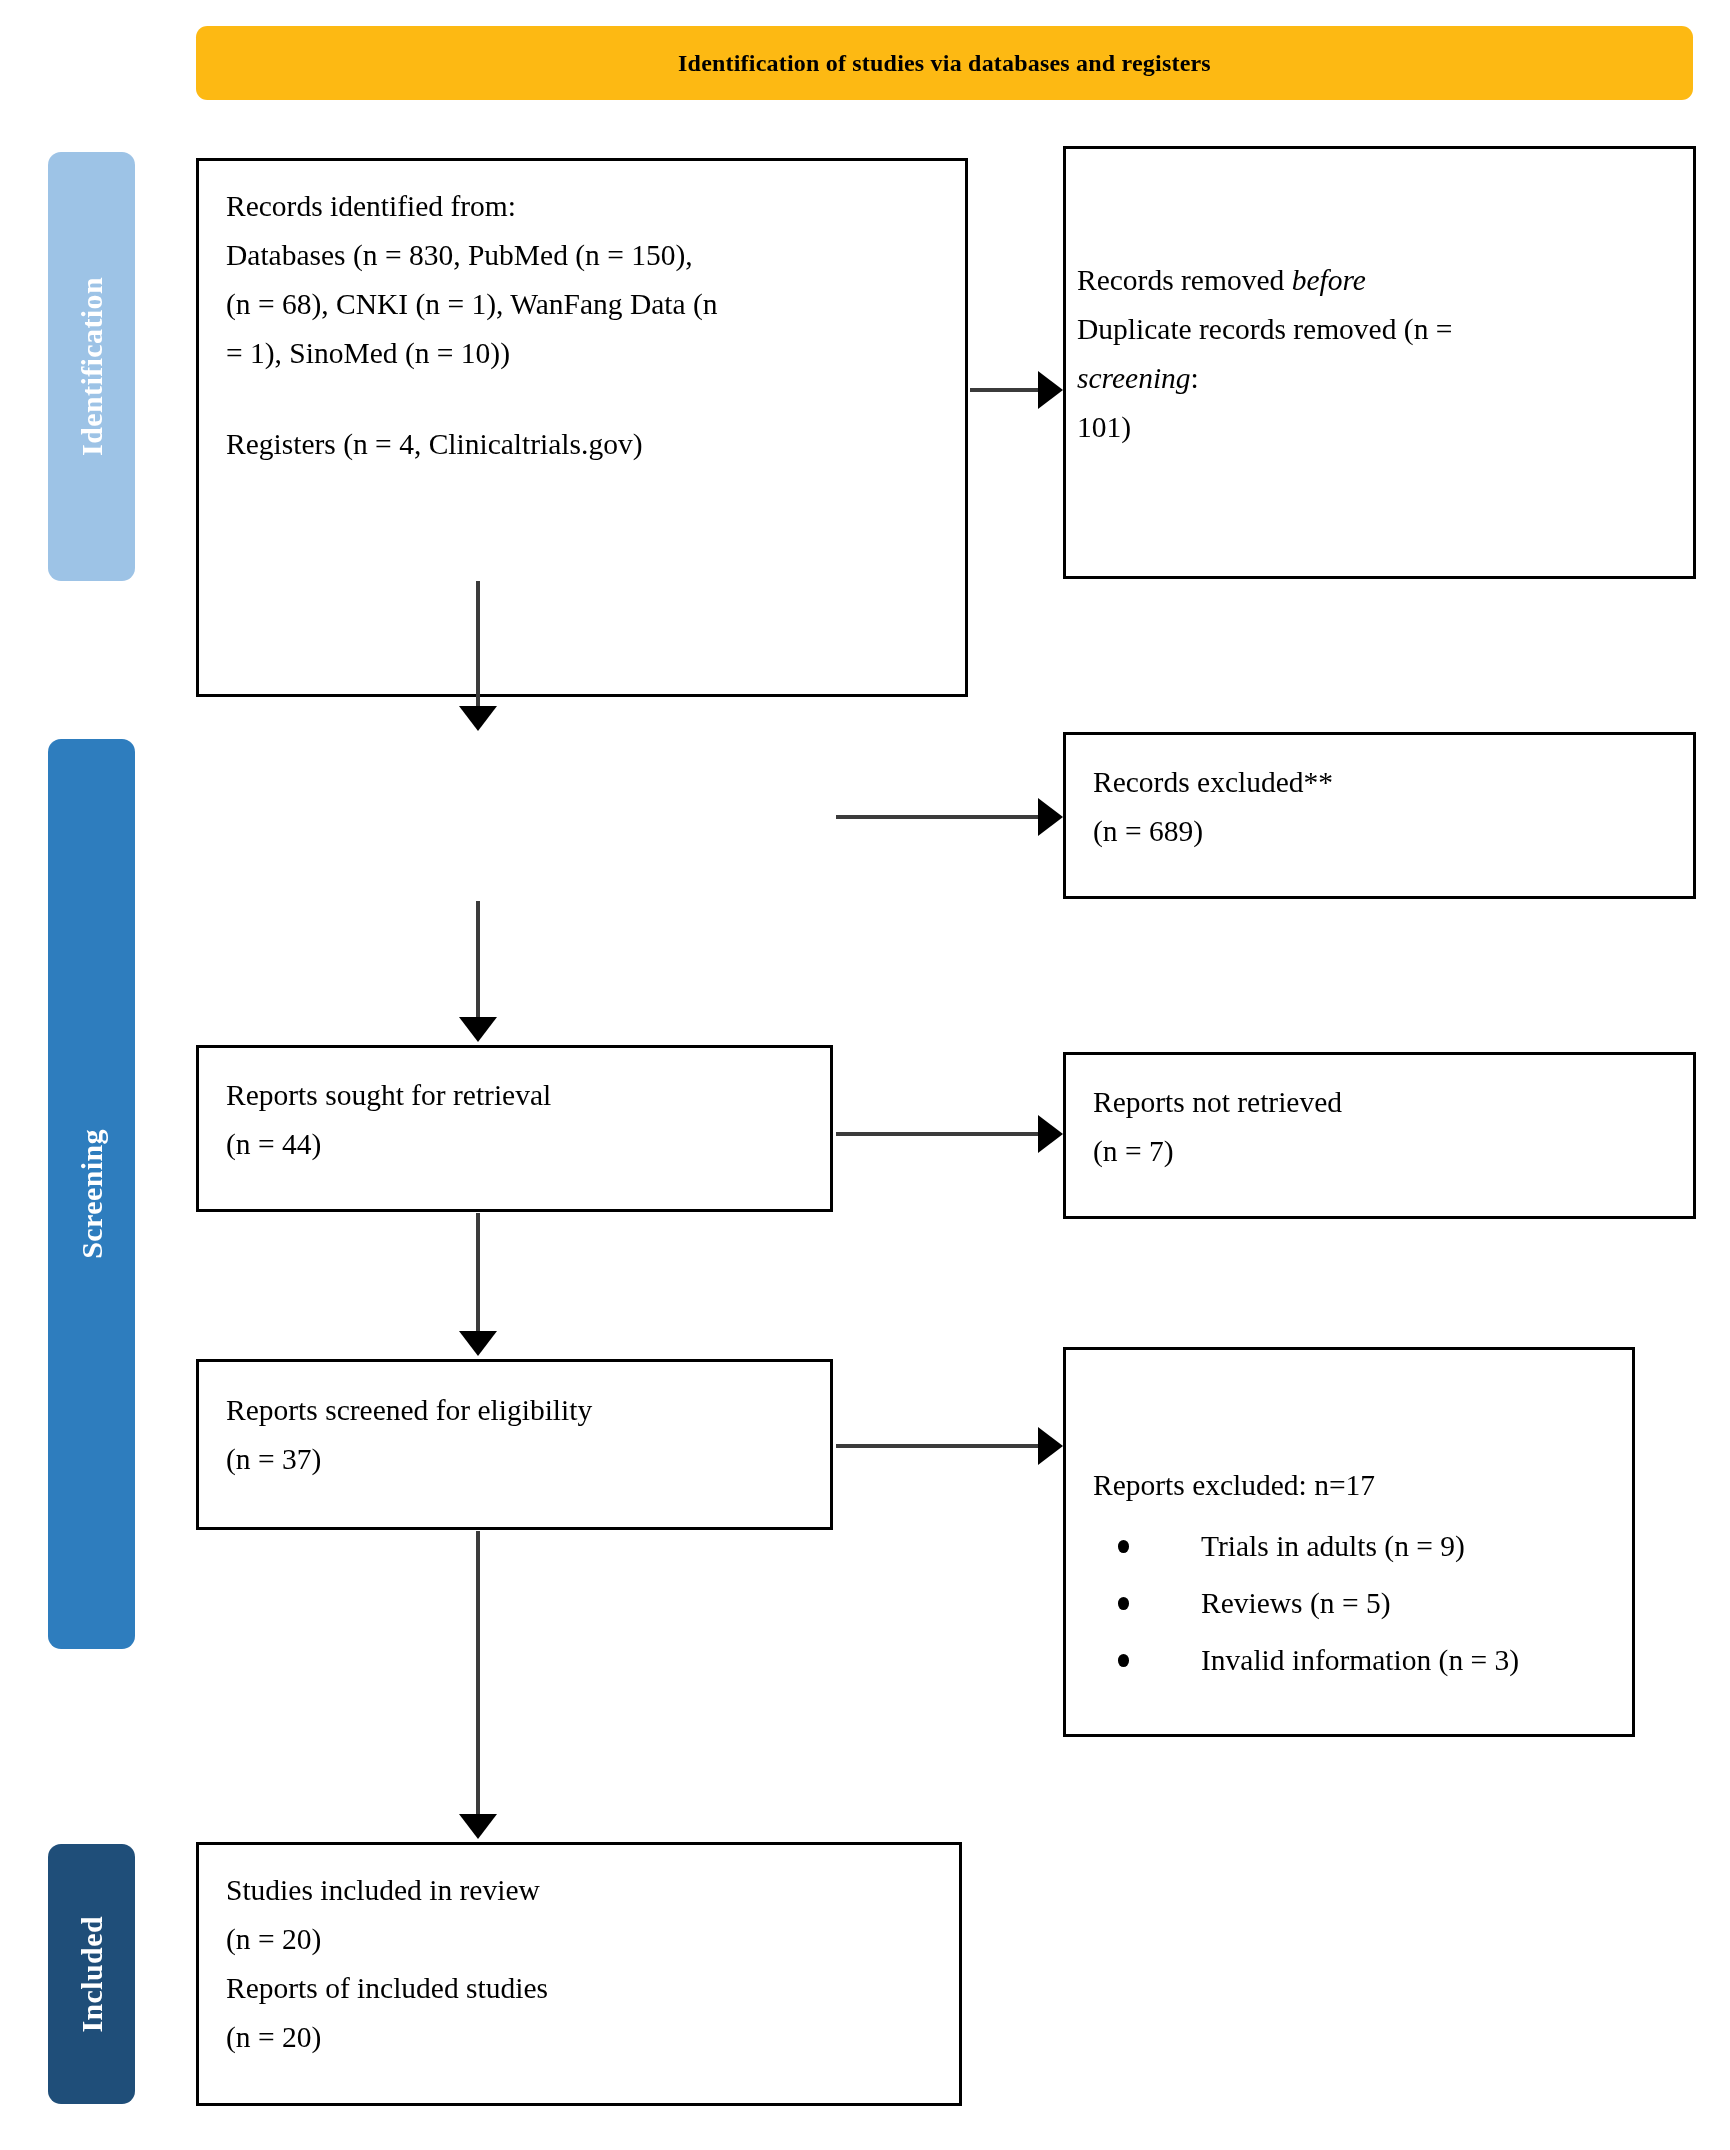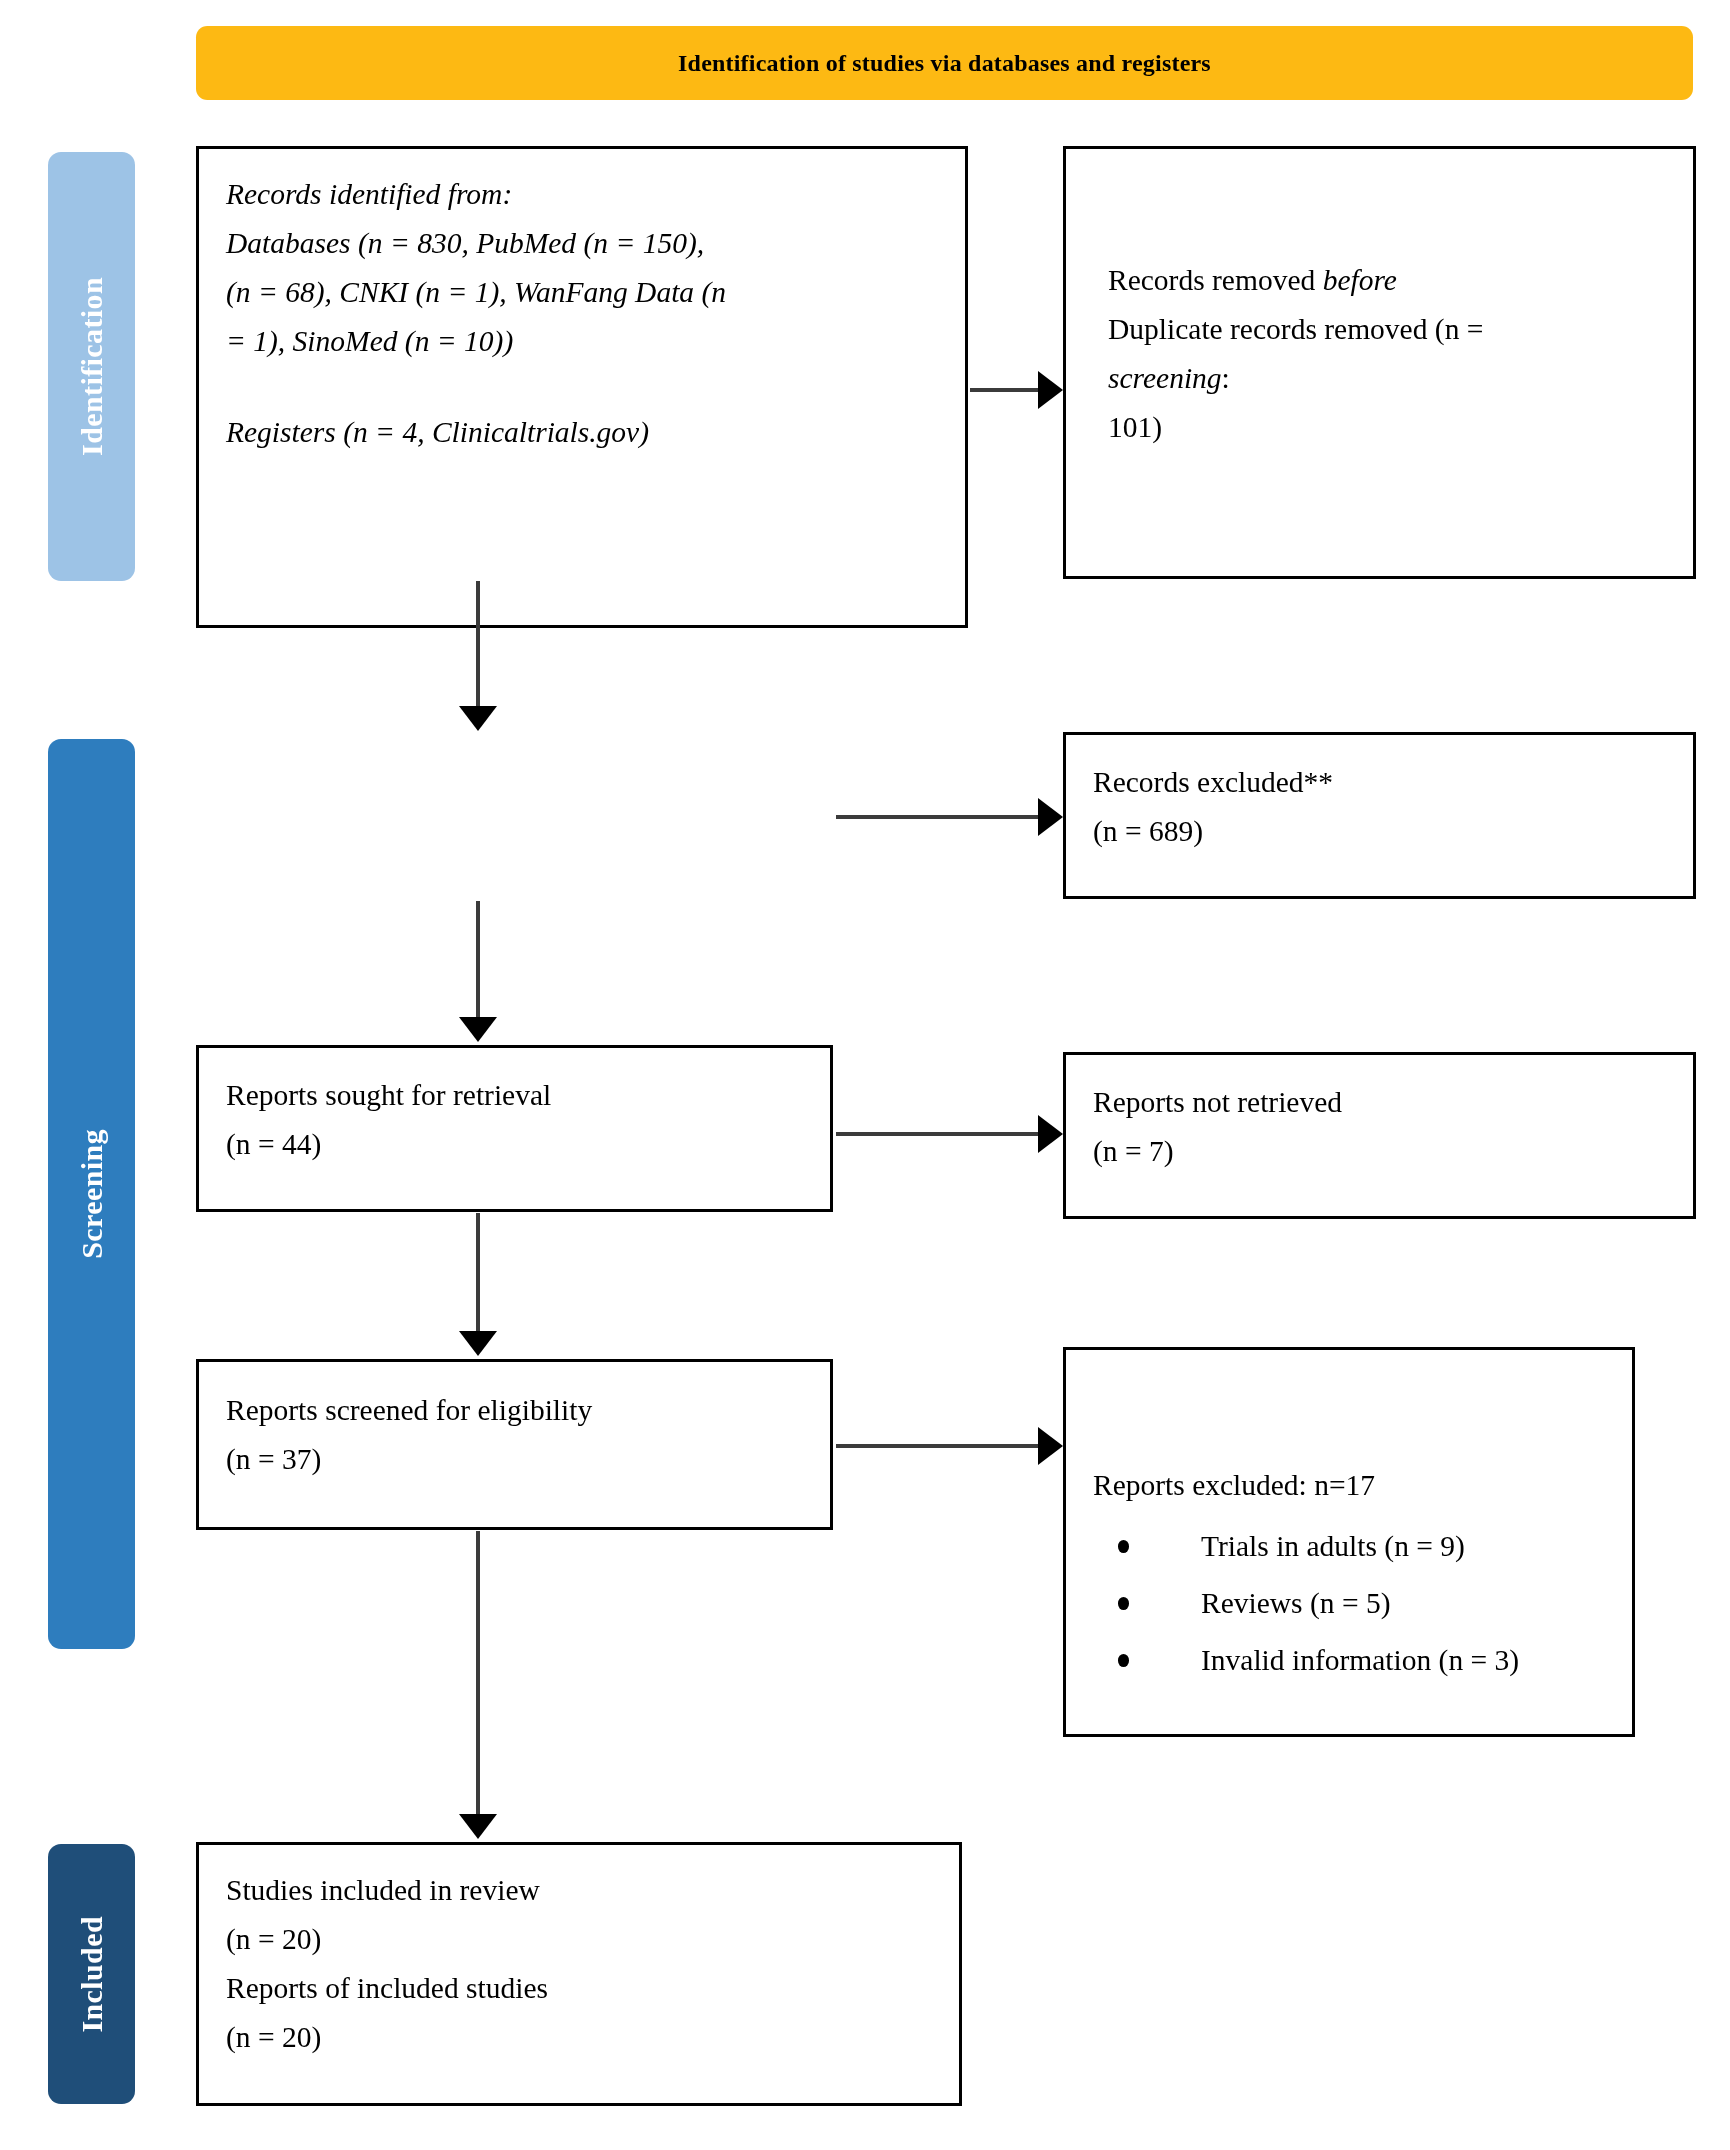--- a/index.html
+++ b/index.html
@@ -100,39 +100,38 @@
     line-height: 49px;
     white-space: nowrap;
     color: #000000;
   }
   .spacer {
     height: 42px;
   }
 
   #box-identified {
     left: 196px;
-    top: 146px;
+    top: 158px;
     width: 772px;
-    height: 482px;
-    font-style: italic;
+    height: 539px;
   }
   #box-identified .box-inner {
     left: 27px;
     right: 13px;
     top: 21px;
   }
 
   #box-removed {
     left: 1063px;
     top: 146px;
     width: 633px;
     height: 433px;
   }
   #box-removed .box-inner {
-    left: 42px;
+    left: 11px;
     right: 13px;
     top: 107px;
   }
 
   #box-screened {
     left: 196px;
     top: 732px;
     width: 637px;
     height: 167px;
   }

